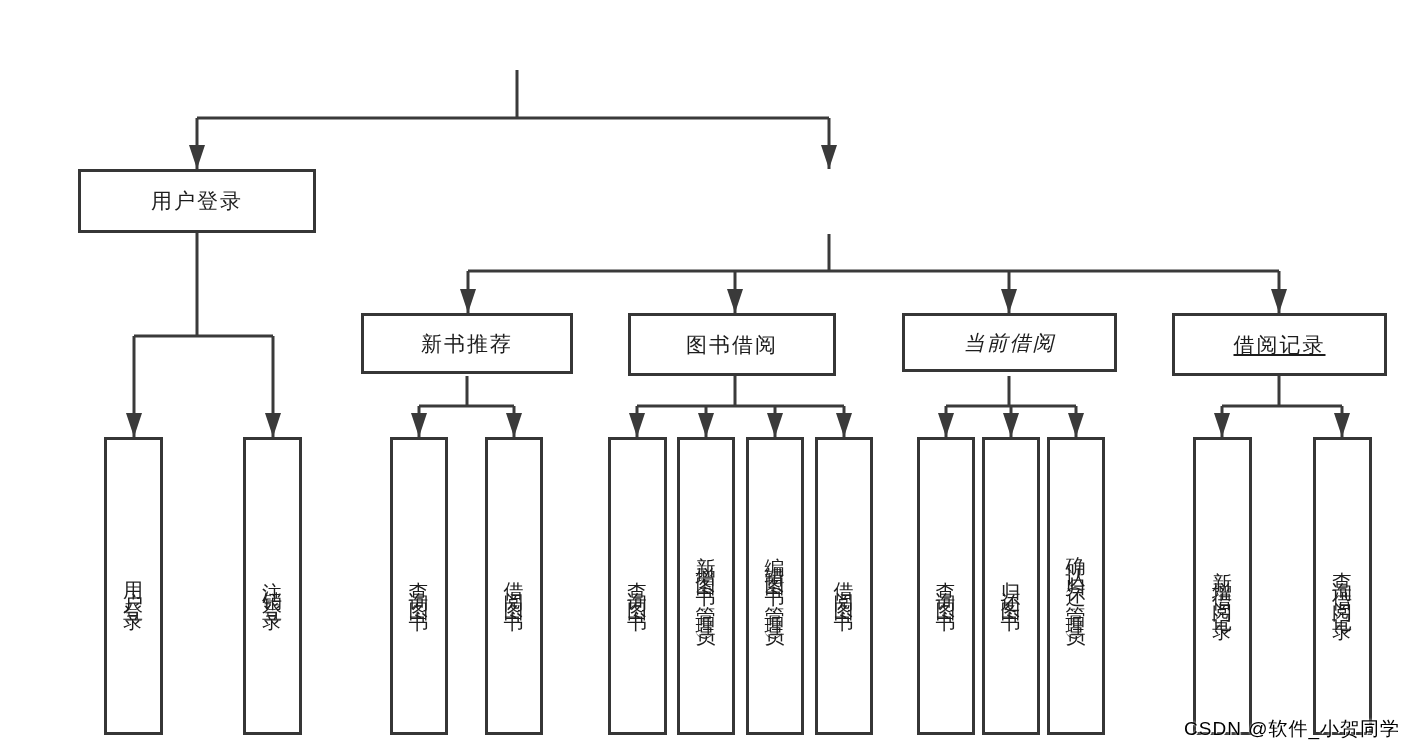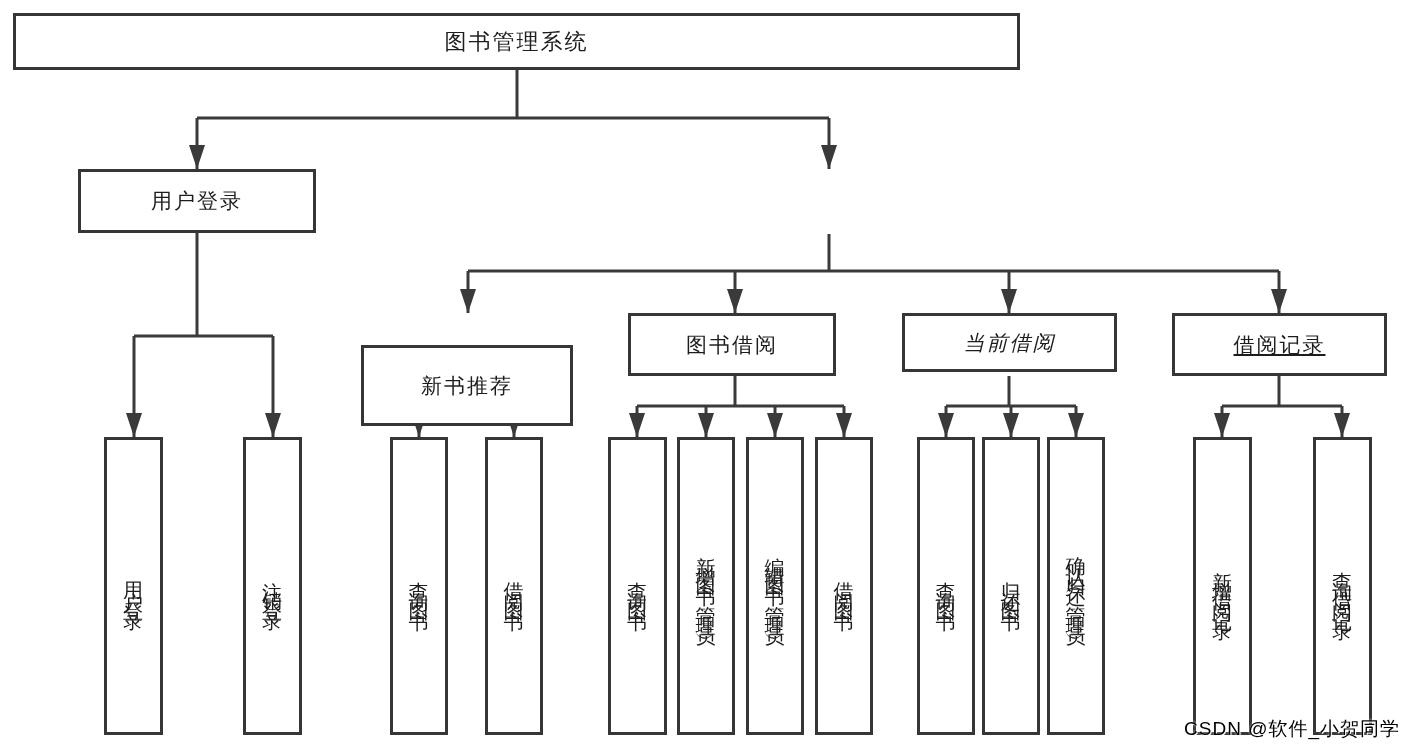--- a/index.html
+++ b/index.html
@@ -93,29 +93,26 @@
     <path class="ln" d="M1009,376 V406 M946,406 H1076"></path>
     <line class="ln" x1="946" y1="406" x2="946" y2="437" marker-end="url(#ah)"></line>
     <line class="ln" x1="1011" y1="406" x2="1011" y2="437" marker-end="url(#ah)"></line>
     <line class="ln" x1="1076" y1="406" x2="1076" y2="437" marker-end="url(#ah)"></line>
 
     <path class="ln" d="M1279,376 V406 M1222,406 H1342"></path>
     <line class="ln" x1="1222" y1="406" x2="1222" y2="437" marker-end="url(#ah)"></line>
     <line class="ln" x1="1342" y1="406" x2="1342" y2="437" marker-end="url(#ah)"></line>
   </svg>
 
-  <div class="box" style="left:13px; top:13px; width:1007px; height:57px;">
-    <span class="hlabel root-label">图书管理系统</span>
-  </div>
 
   <div class="box" style="left:78px; top:169px; width:238px; height:64px;">
     <span class="hlabel">用户登录</span>
   </div>
 
-  <div class="box" style="left:361px; top:313px; width:212px; height:81px;margin-top:32px;">
+  <div class="box" style="left:361px; top:313px; width:212px; height:61px;">
     <span class="hlabel">新书推荐</span>
   </div>
   <div class="box" style="left:628px; top:313px; width:208px; height:63px;">
     <span class="hlabel">图书借阅</span>
   </div>
   <div class="box" style="left:902px; top:313px; width:215px; height:59px;font-style:italic;">
     <span class="hlabel">当前借阅</span>
   </div>
   <div class="box" style="left:1172px; top:313px; width:215px; height:63px;text-decoration:underline;">
     <span class="hlabel">借阅记录</span>

